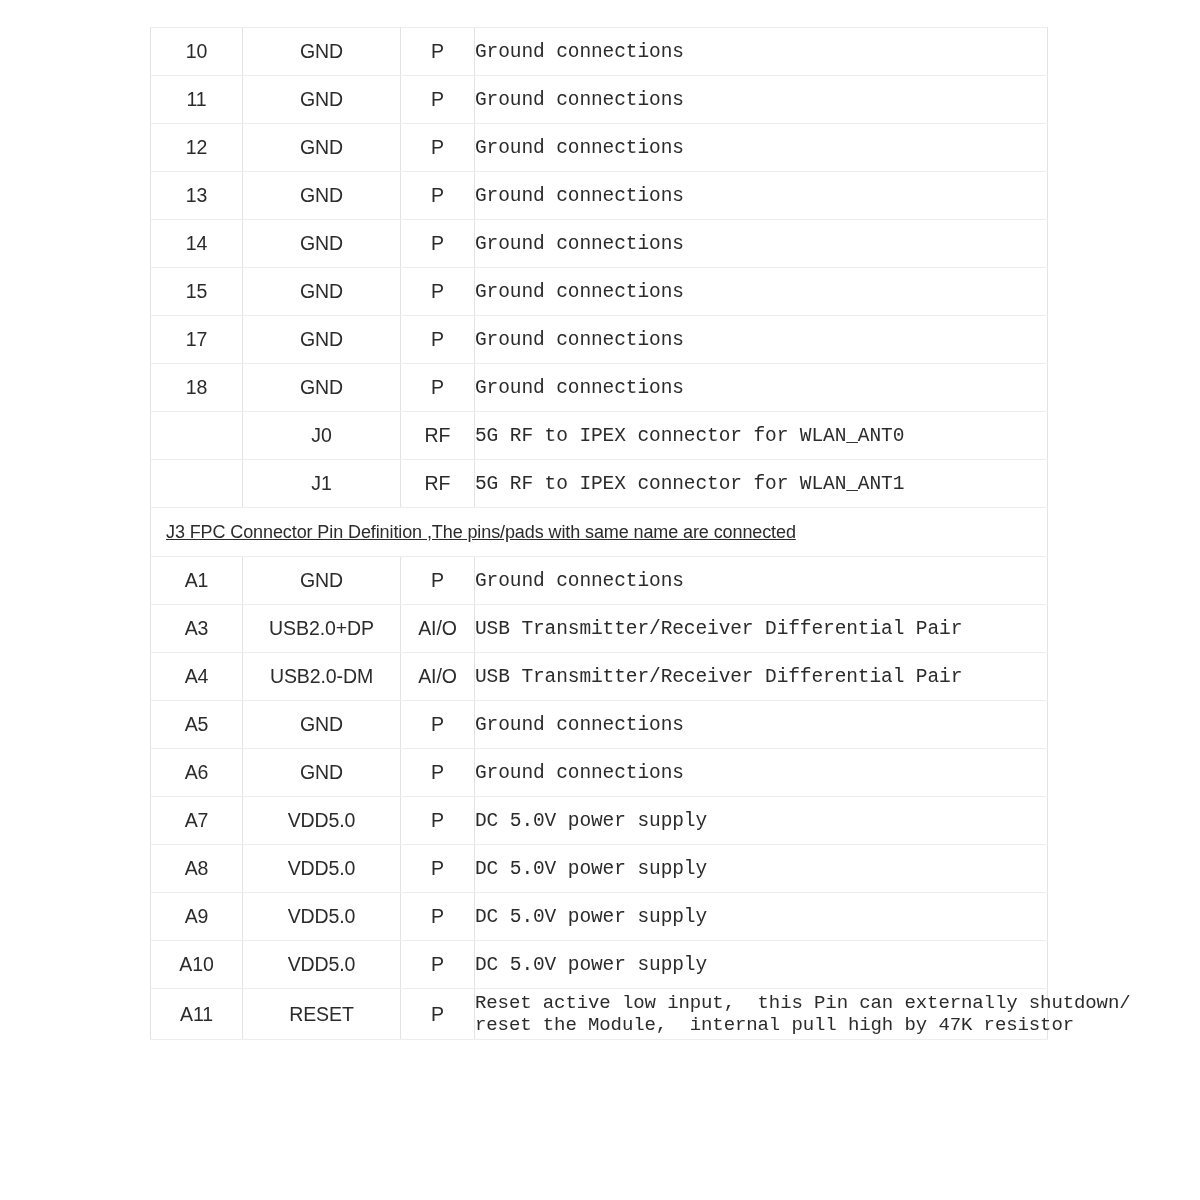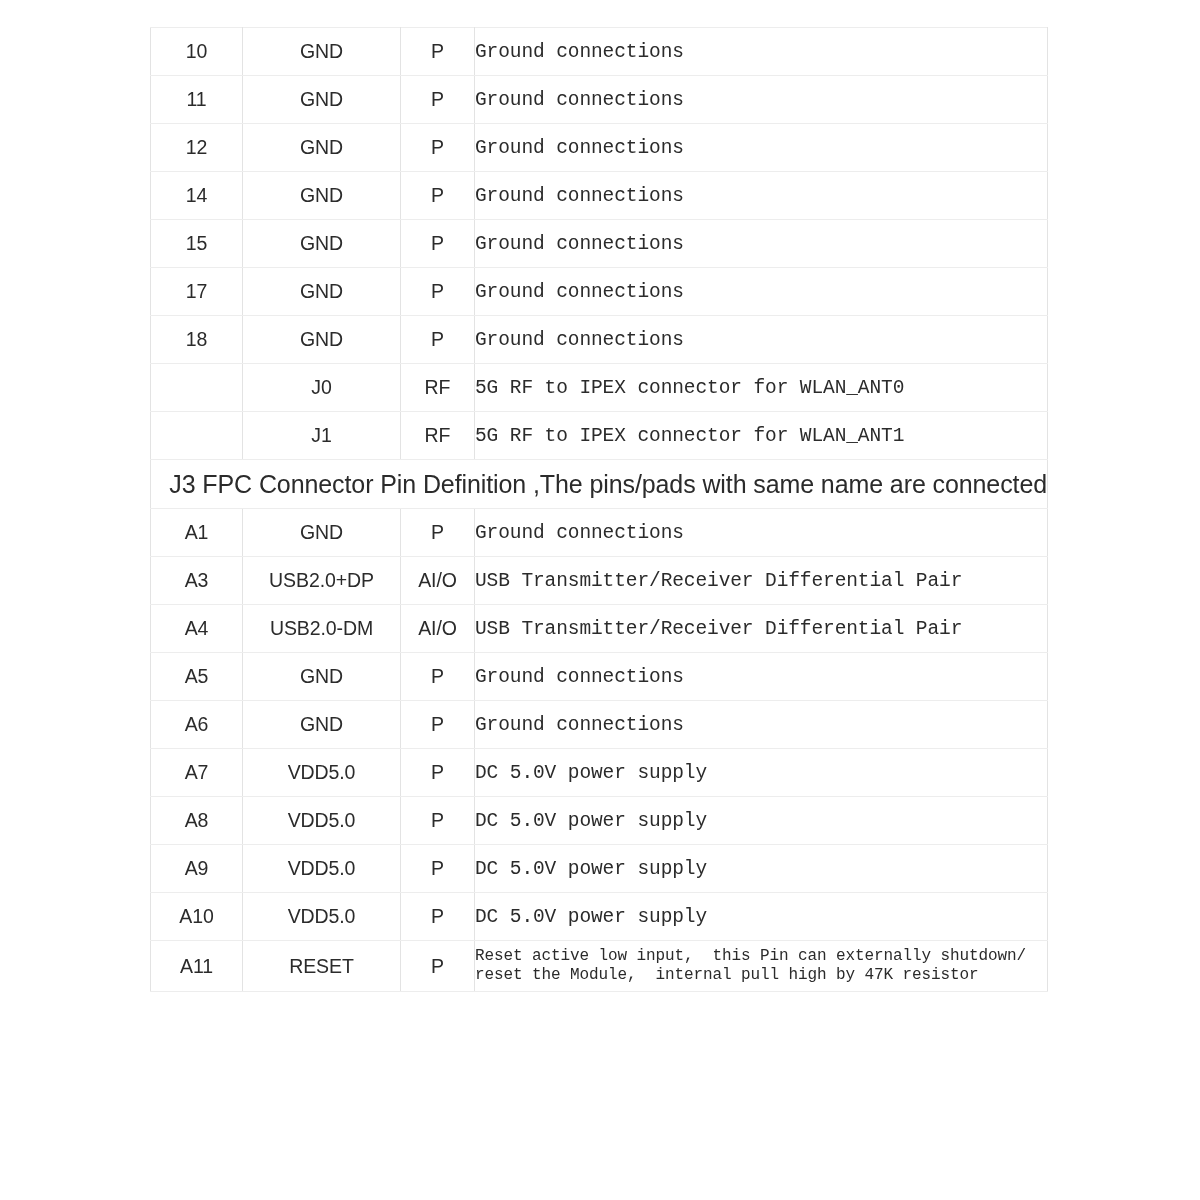--- a/index.html
+++ b/index.html
@@ -58,35 +58,36 @@
 
   .cell-desc {
     text-align: left;
     padding-left: 16px;
     padding-right: 8px;
     font-family: Liberation Mono, monospace;
   }
 
   
   tr.section-row td {
-    text-align: right;
+    text-align: left;
     padding-left: 15px;
     height: 48px;
-    font-size: 25px;
+    font-size: 18px;
+    text-decoration: underline;
   }
 
   
   tr.tall-row td {
     height: 46px;
   }
   tr.tall-row .cell-desc {
     line-height: 1.18;
     padding-top: 2px;
     padding-bottom: 2px;
-    font-size: 16px;
+    font-size: 19px;
   }
   .desc-line {
     display: block;
     white-space: pre;
   }
 </style>
 </head>
 <body>
 
 <div id="page">
@@ -112,20 +113,26 @@
         <td class="cell-center">P</td>
         <td class="cell-desc">Ground connections</td>
       </tr>
       <tr>
         <td class="cell-center">12</td>
         <td class="cell-center">GND</td>
         <td class="cell-center">P</td>
         <td class="cell-desc">Ground connections</td>
       </tr>
       <tr>
+        <td class="cell-center">13</td>
+        <td class="cell-center">GND</td>
+        <td class="cell-center">P</td>
+        <td class="cell-desc">Ground connections</td>
+      </tr>
+      <tr>
         <td class="cell-center">14</td>
         <td class="cell-center">GND</td>
         <td class="cell-center">P</td>
         <td class="cell-desc">Ground connections</td>
       </tr>
       <tr>
         <td class="cell-center">15</td>
         <td class="cell-center">GND</td>
         <td class="cell-center">P</td>
         <td class="cell-desc">Ground connections</td>

